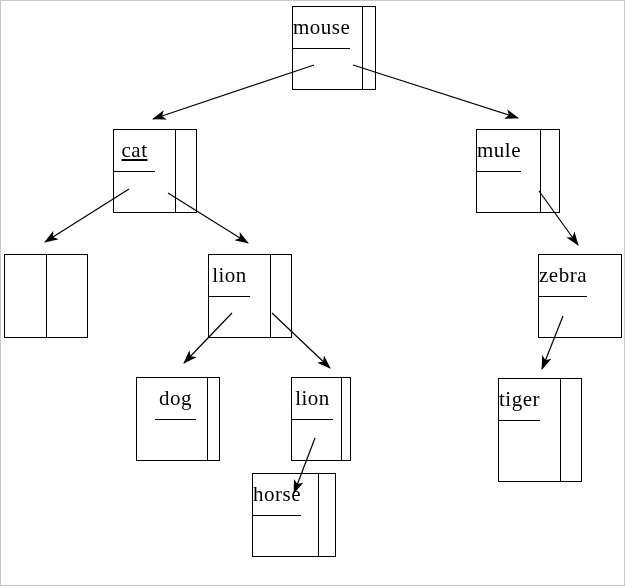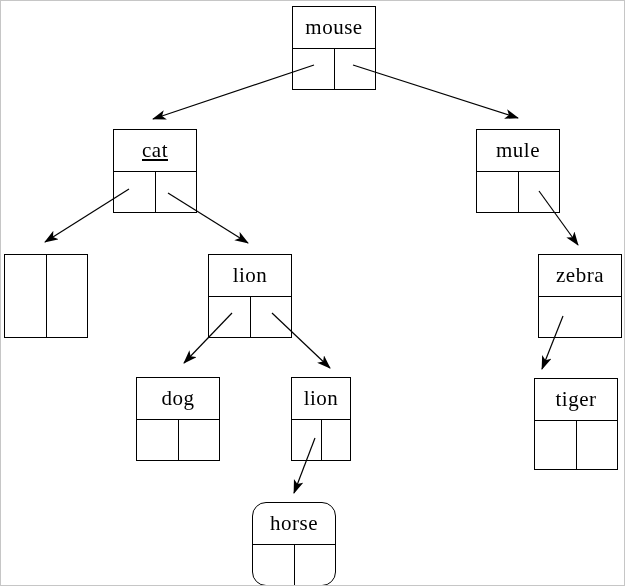--- a/index.html
+++ b/index.html
@@ -25,21 +25,21 @@
     height: 586px;
     z-index: 2;
     pointer-events: none;
   }
   .node {
     position: absolute;
     border: 1.5px solid #000000;
     background: #ffffff;
     box-sizing: border-box;
     display: flex;
-    flex-direction: column;
+    flex-direction: row;
     z-index: 1;
   }
   .node-label {
     height: 41px;
     flex: 0 0 41px;
     border-bottom: 1.5px solid #000000;
     display: flex;
     align-items: center;
     justify-content: center;
     font-size: 21px;
@@ -114,42 +114,42 @@
           <div class="cell cell-right"></div>
         </div>
       </div>
       <div class="node" style="left: 537px; top: 253px; width: 84px; height: 84px; gap: 40px;">
         <div class="node-label">zebra</div>
         <div class="node-cells">
           <div class="cell cell-left"></div>
           <div class="cell cell-right"></div>
         </div>
       </div>
-      <div class="node" style="left: 135px; top: 376px; width: 84px; height: 84px;">
+      <div class="node" style="left: 135px; top: 376px; width: 84px; height: 84px; padding-left: 18px;">
         <div class="node-label">dog</div>
         <div class="node-cells">
           <div class="cell cell-left"></div>
           <div class="cell cell-right"></div>
         </div>
       </div>
       <div class="node" style="left: 290px; top: 376px; width: 60px; height: 84px;">
         <div class="node-label">lion</div>
         <div class="node-cells">
           <div class="cell cell-left"></div>
           <div class="cell cell-right"></div>
         </div>
       </div>
-      <div class="node" style="left: 497px; top: 377px; width: 84px; height: 92px; margin-left: 36px;">
+      <div class="node" style="left: 497px; top: 377px; width: 84px; height: 104px;">
         <div class="node-label">tiger</div>
         <div class="node-cells">
           <div class="cell cell-left"></div>
           <div class="cell cell-right"></div>
         </div>
       </div>
-      <div class="node" style="left: 251px; top: 501px; width: 84px; height: 84px; border-radius: 14px;">
+      <div class="node" style="left: 251px; top: 472px; width: 84px; height: 84px;">
         <div class="node-label">horse</div>
         <div class="node-cells">
           <div class="cell cell-left"></div>
           <div class="cell cell-right"></div>
         </div>
       </div>
     </div>
 </div>
 
 </body></html>

